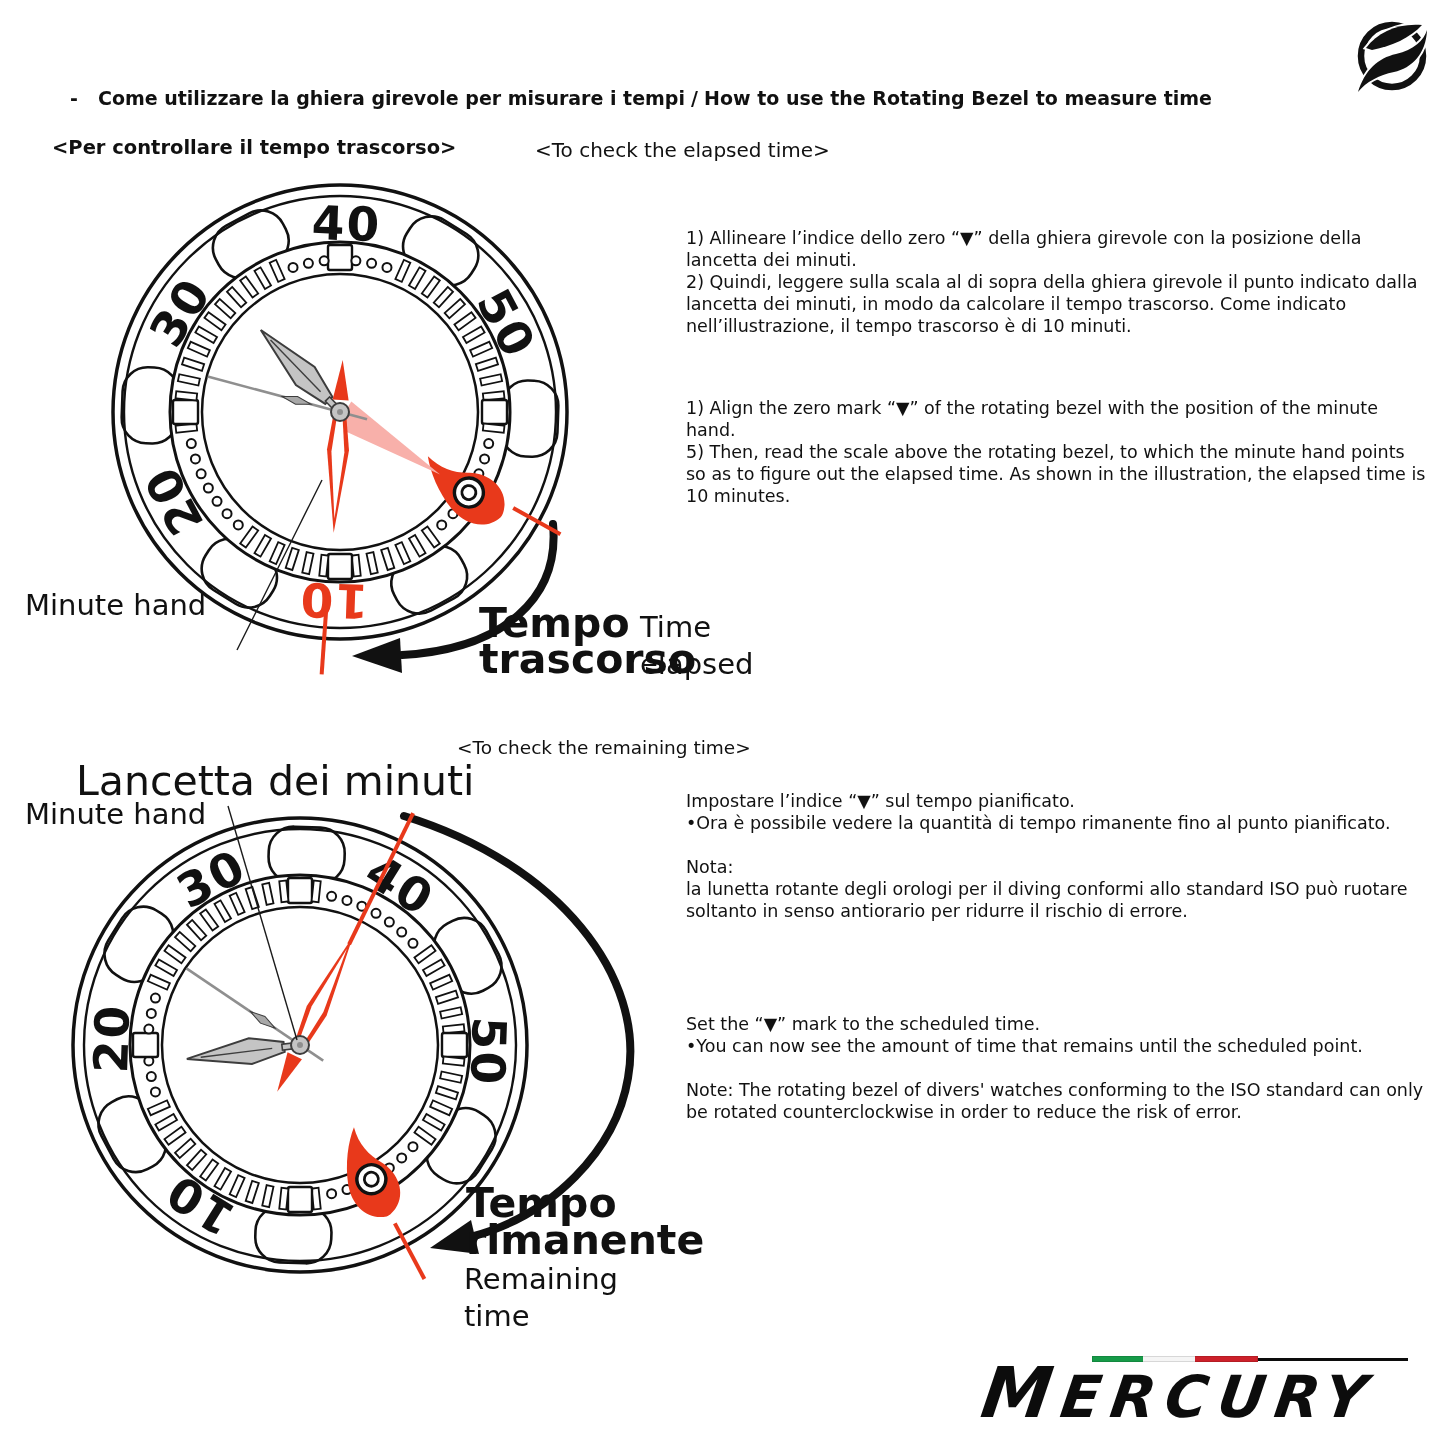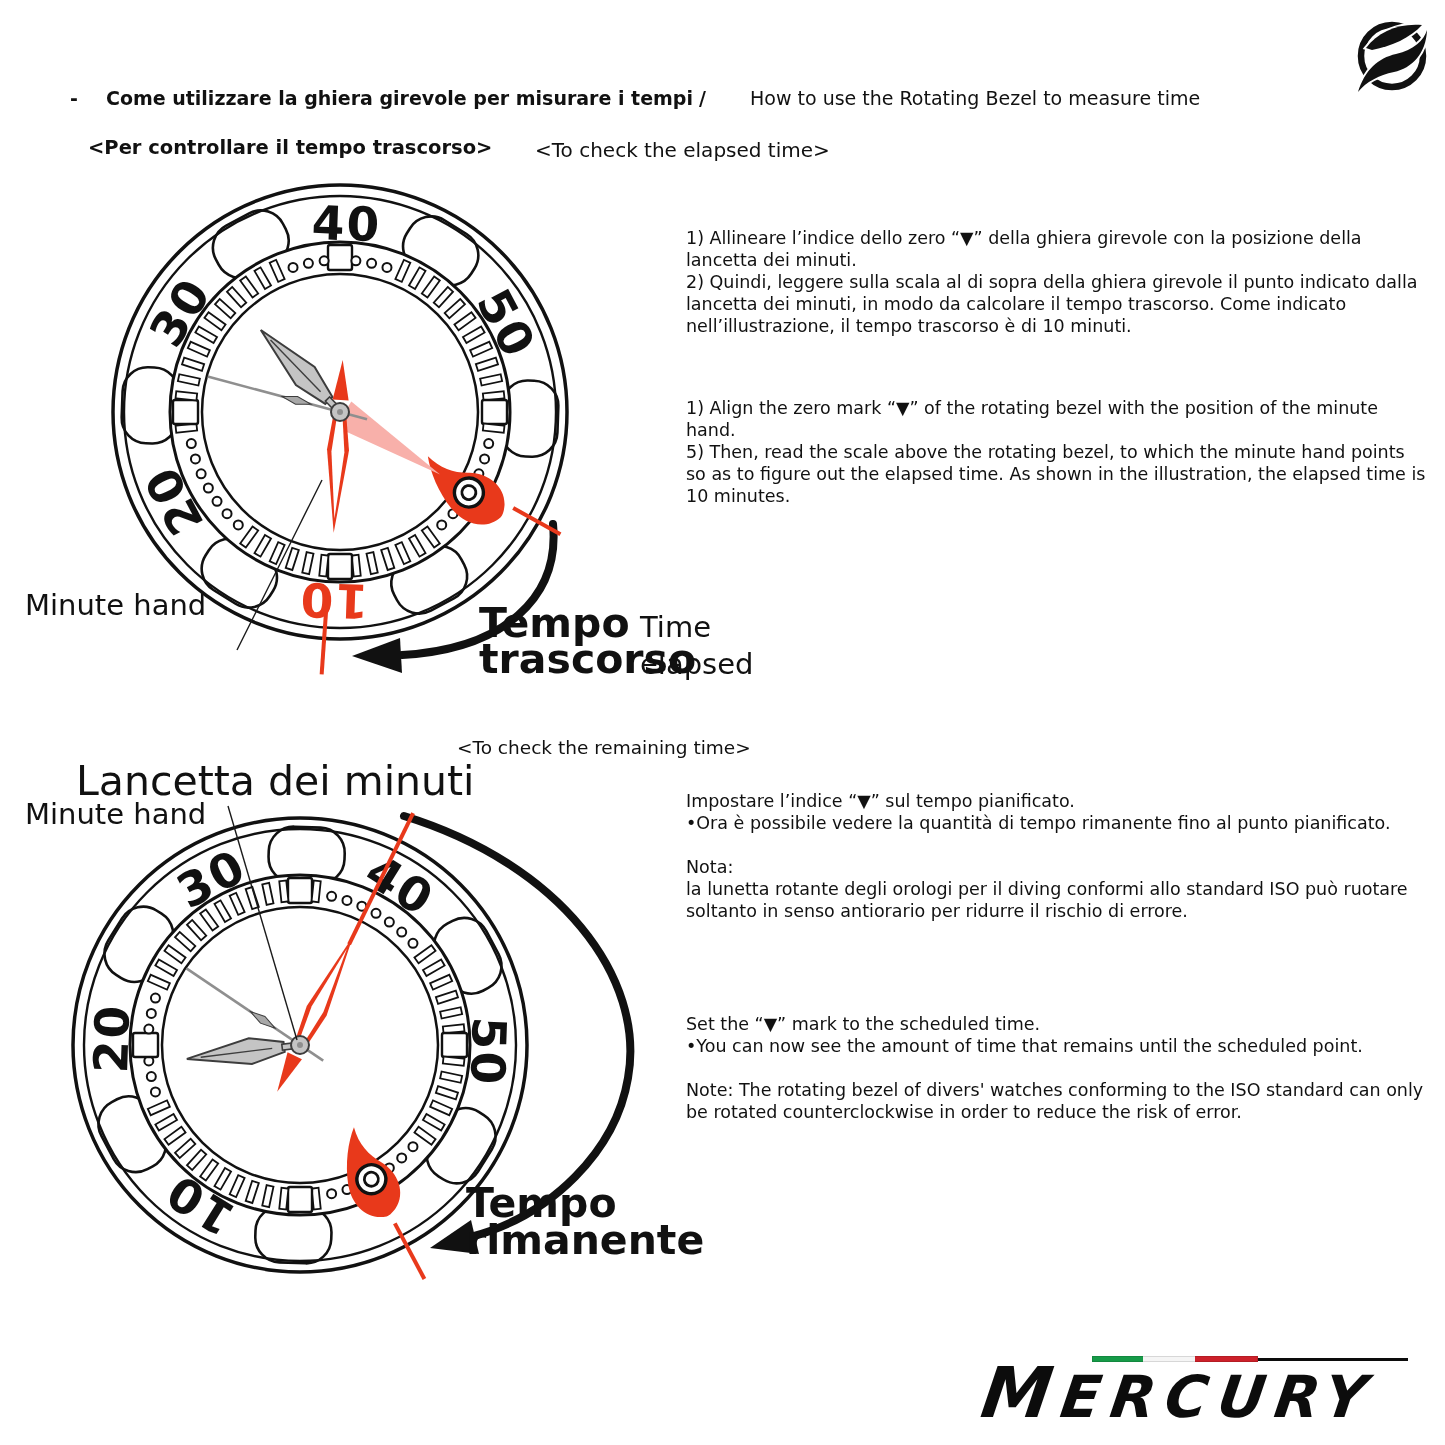--- a/index.html
+++ b/index.html
@@ -2,21 +2,21 @@
 <html><head>
 <meta charset="utf-8">
 <style>
   html,body{margin:0;padding:0;background:#fff;}
   .page{position:relative;width:1445px;height:1445px;background:#fff;overflow:hidden;
         font-family:"DejaVu Sans","Liberation Sans",sans-serif;color:#111;}
   .abs{position:absolute;}
   .pre{white-space:pre-line;}
   .b{font-weight:700;}
   .hdr{font-size:19px;}
-  .hdr .en{font-weight:400;margin-left:38px;}
+  .hdr .en{font-weight:700;}
   .body-it{font-size:17.5px;line-height:22px;font-weight:400;width:742px;}
   .body-en{font-size:17.5px;line-height:22px;width:742px;}
   .lbl29{font-size:29px;line-height:35px;}
   .lbl31{font-size:41px;line-height:37px;}
   #overlay{position:absolute;left:0;top:0;pointer-events:none;}
   .mercury-text{font-style:italic;font-weight:700;letter-spacing:10px;transform:skewX(-8deg);
                 font-size:58px;line-height:70px;color:#0c0c0c;}
   .mercury-text .mcap{font-size:70px;}
   .flag{position:absolute;height:6px;}
   .flag-black{position:absolute;height:3px;background:#0c0c0c;}
@@ -447,26 +447,26 @@
     </svg>
 
   <svg class="abs" style="left:1352px;top:8px" width="80" height="88" viewBox="0 0 80 88">
     <circle cx="40" cy="48" r="31" fill="none" stroke="#111" stroke-width="6.5"></circle>
     <path d="M14,40 C 26,24 46,15 70,17 C 58,30 40,38 20,42 Z" fill="#111" stroke="#fff" stroke-width="4" paint-order="stroke"></path>
     <path d="M6,84 C 13,62 26,50 44,46 C 62,42 72,32 75,22 C 74,46 60,60 42,64 C 27,67 14,74 6,84 Z" fill="#111" stroke="#fff" stroke-width="4" paint-order="stroke"></path>
   </svg>
 
   <div class="abs hdr" style="left:70px;top:87px">
     <span class="b">-</span>
-    <span class="b" style="margin-left:22px">Come utilizzare la ghiera girevole per misurare i tempi</span>
+    <span class="b" style="margin-left:14px">Come utilizzare la ghiera girevole per misurare i tempi</span>
     <span class="b">/</span>
     <span class="en">How to use the Rotating Bezel to measure time</span>
   </div>
 
-  <div class="abs b" style="left:88px;top:136px;font-size:19.5px">&lt;Per controllare il tempo trascorso&gt;</div>
+  <div class="abs b" style="left:52px;top:136px;font-size:19.5px">&lt;Per controllare il tempo trascorso&gt;</div>
   <div class="abs" style="left:535px;top:138px;font-size:20px">&lt;To check the elapsed time&gt;</div>
 
   <div class="abs body-it pre" style="left:686px;top:227px">1) Allineare l’indice dello zero “▼” della ghiera girevole con la posizione della lancetta dei minuti.
 2) Quindi, leggere sulla scala al di sopra della ghiera girevole il punto indicato dalla lancetta dei minuti, in modo da calcolare il tempo trascorso. Come indicato nell’illustrazione, il tempo trascorso è di 10 minuti.</div>
   <div class="abs body-en pre" style="left:686px;top:397px">1) Align the zero mark “▼” of the rotating bezel with the position of the minute hand.
 5) Then, read the scale above the rotating bezel, to which the minute hand points so as to figure out the elapsed time. As shown in the illustration, the elapsed time is 10 minutes.</div>
 
   <div class="abs lbl29" style="left:25px;top:588px">Minute hand</div>
   <div class="abs lbl31 b pre" style="left:479px;top:605px;line-height:36px">Tempo
 trascorso</div>
@@ -483,20 +483,22 @@
 
 Note: The rotating bezel of divers' watches conforming to the ISO standard can only be rotated counterclockwise in order to reduce the risk of error.</div>
   <div class="abs body-it pre" style="left:686px;top:790px">Impostare l’indice “▼” sul tempo pianificato.
 •Ora è possibile vedere la quantità di tempo rimanente fino al punto pianificato.
 
 Nota:
 la lunetta rotante degli orologi per il diving conformi allo standard ISO può ruotare soltanto in senso antiorario per ridurre il rischio di errore.</div>
 
   <div class="abs lbl31 b pre" style="left:466px;top:1185px">Tempo
 rimanente</div>
+  <div class="abs lbl29 pre" style="left:464px;top:1261px;line-height:37px">Remaining
+time</div>
 
   <div class="abs" style="left:958px;top:1344px;width:470px;height:88px">
     <div class="flag" id="flag-stripe" style="left: 134px; top: 12px; width: 166px; background: linear-gradient(to right, rgb(22, 155, 72) 0px, rgb(22, 155, 72) 51px, rgb(245, 245, 245) 51px, rgb(245, 245, 245) 103px, rgb(205, 33, 42) 103px, rgb(205, 33, 42) 166px); box-shadow: rgba(0, 0, 0, 0.12) 0px 0px 0px 1px inset;"></div>
     <div class="flag-black" style="left:300px;top:13.5px;width:150px"></div>
     <div class="mercury-text abs" style="left:24px;top:14px">
       <span class="mcap">M</span><span>ERCURY</span>
     </div>
   </div>
 
 </div>

